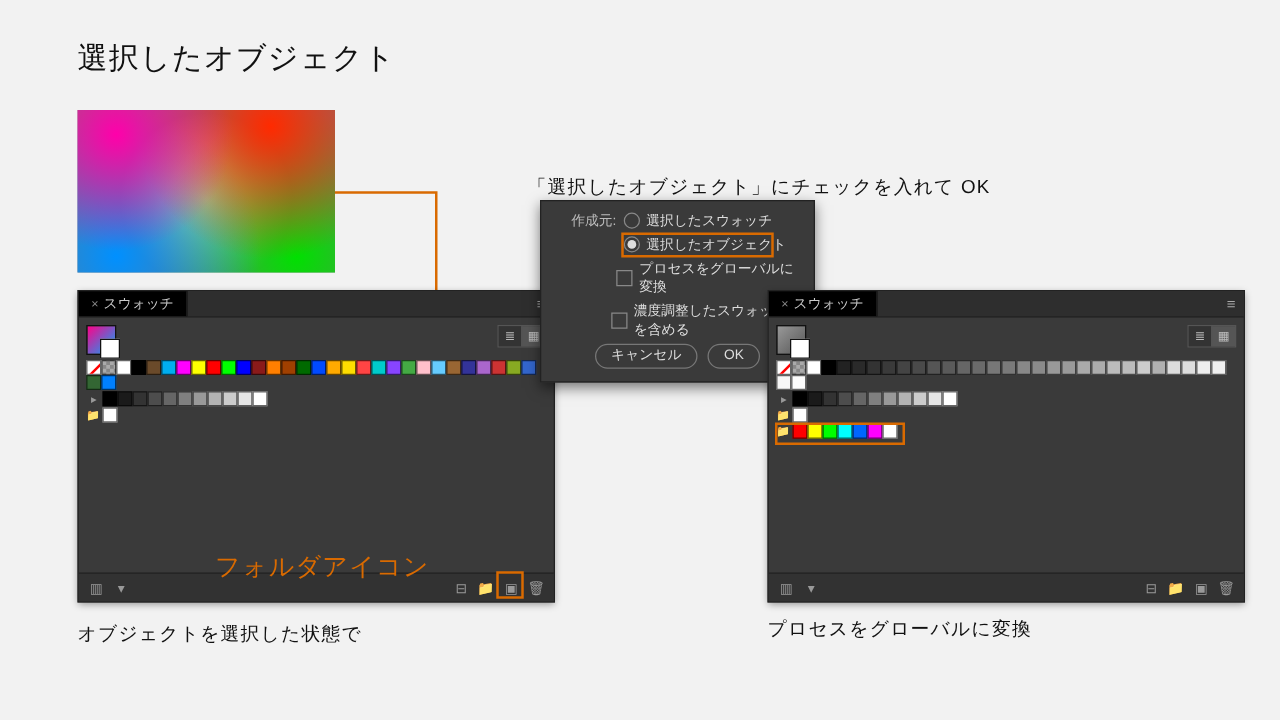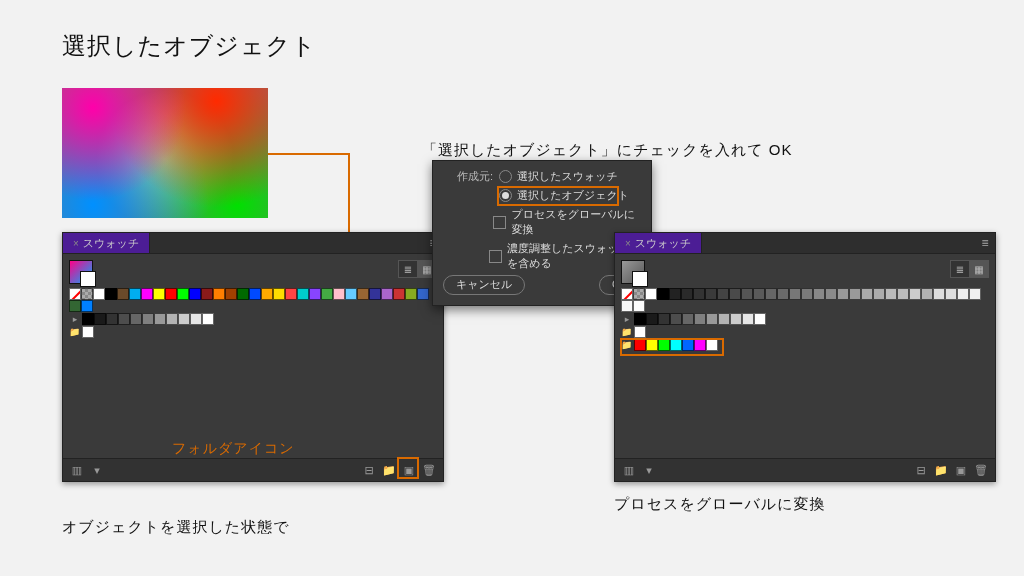--- a/index.html
+++ b/index.html
@@ -10,21 +10,21 @@
     background:
       radial-gradient(circle at 15% 15%, #ff00aa 0%, rgba(255,0,170,0) 45%),
       radial-gradient(circle at 75% 10%, #ff2a00 0%, rgba(255,42,0,0) 55%),
       radial-gradient(circle at 15% 90%, #0090ff 0%, rgba(0,144,255,0) 55%),
       radial-gradient(circle at 85% 90%, #00e000 0%, rgba(0,224,0,0) 55%),
       radial-gradient(circle at 50% 55%, #f5f0b0 0%, rgba(245,240,176,0) 55%),
       #777;}
   
   .panel{position:absolute;background:#3a3a3a;border:1px solid #222;box-shadow:0 2px 6px rgba(0,0,0,.4)}
   .panel-tabbar{height:20px;background:#2e2e2e;border-bottom:1px solid #222;display:flex;align-items:center;font-size:11px;color:#ccc}
-  .panel-tab{background:#4c1d95;height:20px;line-height:20px;padding:0 10px;border-right:1px solid #222}
+  .panel-tab{background:#000000;height:20px;line-height:20px;padding:0 10px;border-right:1px solid #222}
   .panel-tab .x{margin-right:4px;color:#888;font-size:10px}
   .panel-menu{margin-left:auto;width:20px;text-align:center;color:#aaa;font-size:12px}
   .panel-body{position:relative;padding:6px}
   .view-btns{position:absolute;right:6px;top:6px;display:flex;border:1px solid #555}
   .view-btns div{width:18px;height:16px;background:#333;color:#bbb;display:flex;align-items:center;justify-content:center;font-size:10px;border-left:1px solid #555}
   .view-btns div:first-child{border-left:none}
   .panel-footer{position:absolute;left:0;right:0;bottom:0;height:22px;border-top:1px solid #222;background:#323232;display:flex;align-items:center;gap:4px;padding:0 6px}
   .ficon{width:16px;height:14px;display:flex;align-items:center;justify-content:center;color:#999;font-size:11px}
   .ficon.push-right{margin-left:auto}
   .sw-header{width:22px;height:22px;margin-bottom:4px;background:linear-gradient(135deg,#f08,#0af);border:1px solid #111;position:relative}
@@ -39,28 +39,28 @@
   
   .dialog{position:absolute;background:#3a3a3a;border:1px solid #222;box-shadow:0 4px 10px rgba(0,0,0,.5);color:#ddd;font-size:11px}
   .dialog-title{background:#2e2e2e;height:18px;line-height:18px;padding:0 8px;border-bottom:1px solid #222;color:#ccc;font-size:11px}
   .dialog-body{padding:8px 10px 10px 10px}
   .drow{display:flex;align-items:center;margin-bottom:4px}
   .dlabel{width:50px;text-align:right;margin-right:6px;color:#bbb}
   .dinput{background:#fff;color:#000;font-size:11px;height:15px;line-height:15px;padding:0 4px;width:120px;border:1px solid #888}
   .radio,.check{width:11px;height:11px;border:1px solid #888;margin-right:5px;display:inline-block;position:relative;flex:0 0 auto}
   .radio{border-radius:50%}
   .radio.on::after{content:"";position:absolute;inset:2px;border-radius:50%;background:#ddd}
-  .dbtns{display:flex;justify-content:space-between;gap:8px;margin-top:1px}
+  .dbtns{display:flex;justify-content:center;gap:8px;margin-top:1px}
   .dbtn{border:1px solid #777;border-radius:10px;height:18px;line-height:16px;padding:0 12px;color:#ddd;font-size:11px}
   .orange-box{position:absolute;border:2px solid #d96a00;pointer-events:none}
   
   .arrow-h{position:absolute;height:0;border-top:2px solid #d96a00}
   .arrow-v{position:absolute;width:0;border-left:2px solid #d96a00}
   .arrow-head{position:absolute;width:0;height:0;border-left:7px solid transparent;border-right:7px solid transparent;border-top:14px solid #d96a00}
-  .ann-orange{position:absolute;color:#d96a00;font-size:14px;letter-spacing:1px}
+  .ann-orange{position:absolute;color:#d96a00;font-size:20px;letter-spacing:1px}
   .ann{position:absolute;color:#111;font-size:15px;letter-spacing:1px;line-height:1.9}
   .sw-header-gray{width:22px;height:22px;margin-bottom:4px;background:linear-gradient(135deg,#999,#555);border:1px solid #111;position:relative}
   .sw-header-gray::after{content:"";position:absolute;right:-4px;bottom:-4px;width:14px;height:14px;background:#fff;border:1px solid #111}
 </style>
 </head>
 <body>
 
 <div class="stage">
 
   <div class="title">選択したオブジェクト</div>
@@ -272,20 +272,20 @@
     <div class="panel-footer">
       <div class="ficon">▥</div>
       <div class="ficon">▾</div>
       <div class="ficon push-right">⊟</div>
       <div class="ficon">📁</div>
       <div class="ficon">▣</div>
       <div class="ficon">🗑</div>
     </div>
   </div>
 
-  <div class="ann" style="left:62px;top:513px">
+  <div class="ann" style="left:62px;top:494px">
     <div>オブジェクトを選択した状態で</div>
   </div>
   <div class="ann" style="left:614px;top:490px">
     <div>プロセスをグローバルに変換</div>
   </div>
 
 </div>
 
 </body></html>

